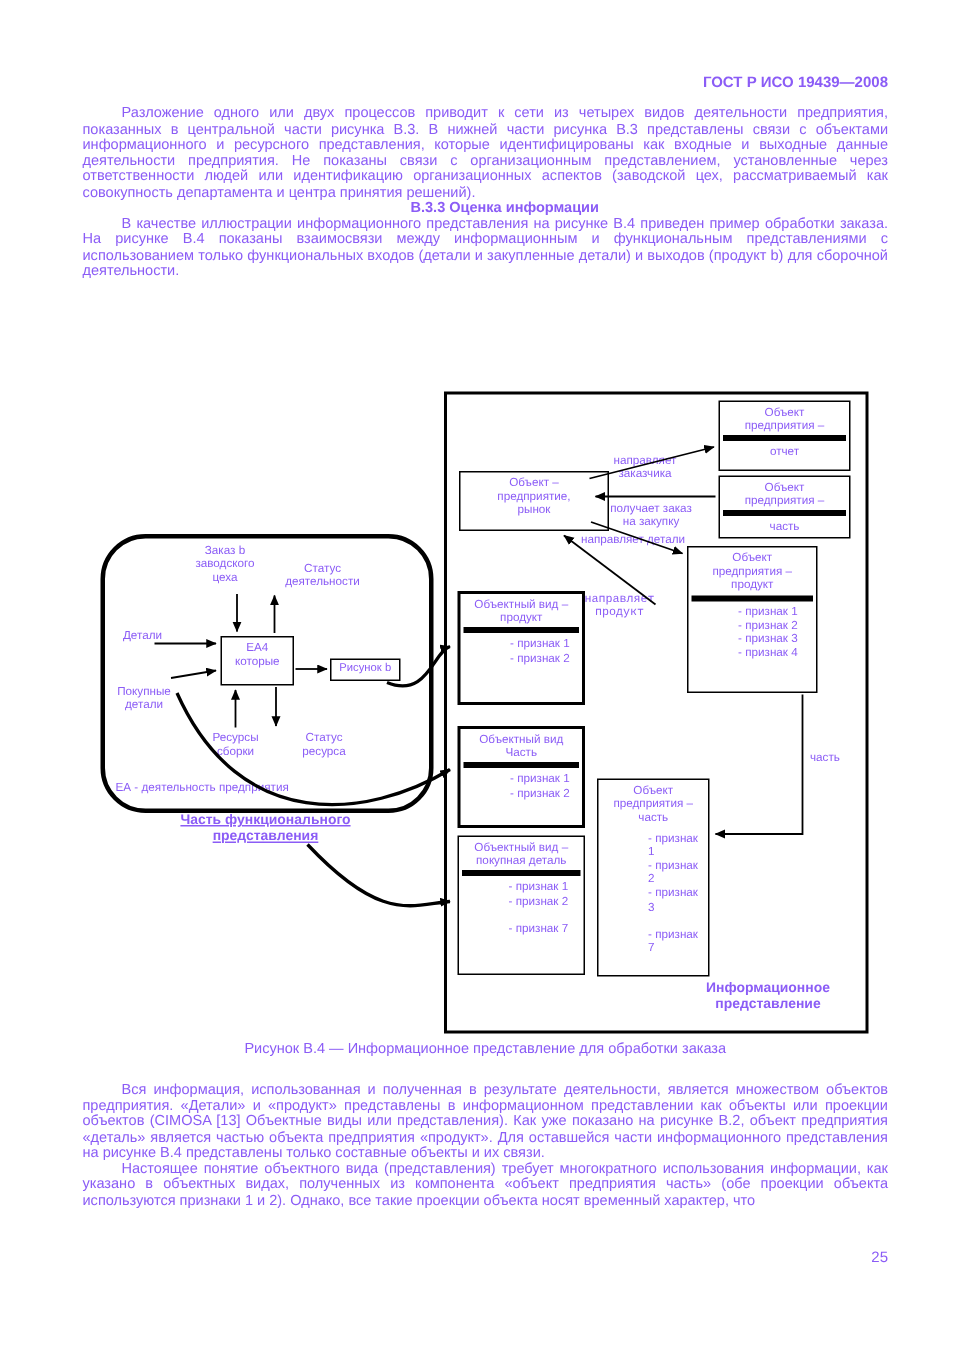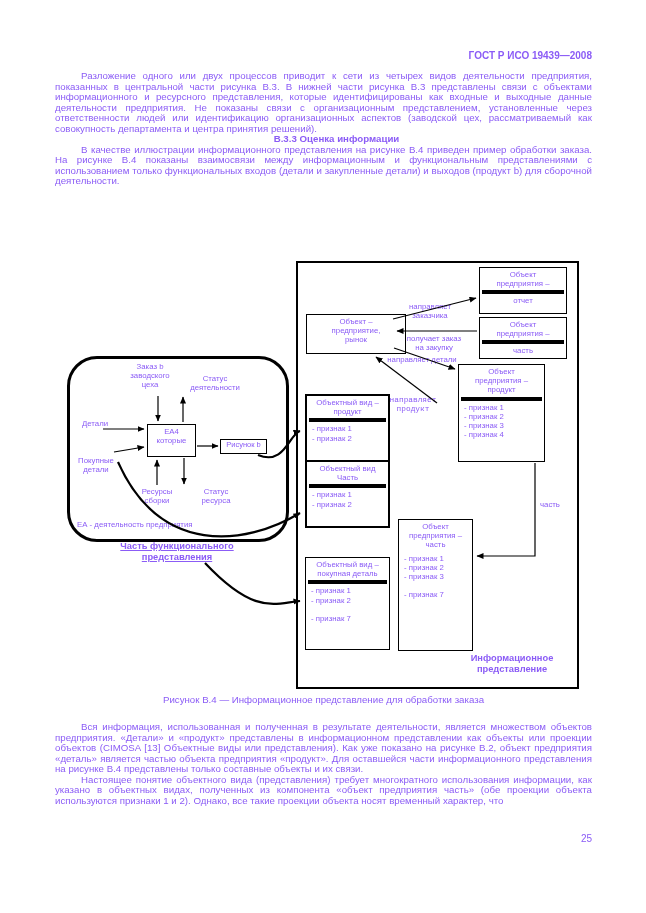--- a/index.html
+++ b/index.html
@@ -13,21 +13,21 @@
   #text-bottom{top:722px;}
   .capt{position:absolute;top:694px;left:55px;width:537px;text-align:center;font-size:9.7px;}
   .pnum{position:absolute;top:833px;left:55px;width:537px;text-align:right;font-size:10px;}
 
   .bigbox{position:absolute;left:296px;top:261px;width:279px;height:424px;border:2.5px solid #000;background:#fff;}
   .roundbox{position:absolute;left:67px;top:356px;width:216px;height:180px;border:3px solid #000;border-radius:30px;background:#fff;}
   .obox{position:absolute;border:1.4px solid #000;background:#fff;font-size:7.8px;line-height:1.18;text-align:center;padding:2px 1px;box-sizing:border-box;}
   .obox.thick{border-width:2.5px;}
   .obox .ttl{white-space:pre-line;}
   .obox .bar{height:4px;background:#000;margin:2px 1px;}
-  .obox .attrs{white-space:pre-line;text-align:left;padding-left:4px;}
+  .obox .attrs{white-space:pre-line;text-align:left;padding-left:4px;margin-left:28px;}
   .dlab{position:absolute;font-size:7.8px;line-height:1.16;text-align:center;white-space:pre-line;}
   .dlab.left{text-align:left;}
   .dlab.b{font-weight:bold;font-size:9.3px;line-height:1.15;}
   .dlab.u{text-decoration:underline;}
   svg.arrows{position:absolute;left:0;top:0;pointer-events:none;}
 </style>
 </head>
 <body>
 
 <div class="page">
@@ -95,21 +95,21 @@
 - признак 3
 - признак 4</div>
     </div>
     <div class="obox thick" style="left:305px;top:394px;width:85px;height:76px;">
       <div class="ttl">Объектный вид –
 продукт</div>
       <div class="bar"></div>
       <div class="attrs">- признак 1
 - признак 2</div>
     </div>
-    <div class="obox thick" style="left:305px;top:460px;width:85px;height:68px;">
+    <div class="obox thick" style="left:305px;top:484px;width:85px;height:68px;">
       <div class="ttl">Объектный вид
 Часть</div>
       <div class="bar"></div>
       <div class="attrs">- признак 1
 - признак 2</div>
     </div>
     <div class="obox" style="left:305px;top:557px;width:85px;height:93px;">
       <div class="ttl">Объектный вид –
 покупная деталь</div>
       <div class="bar"></div>

